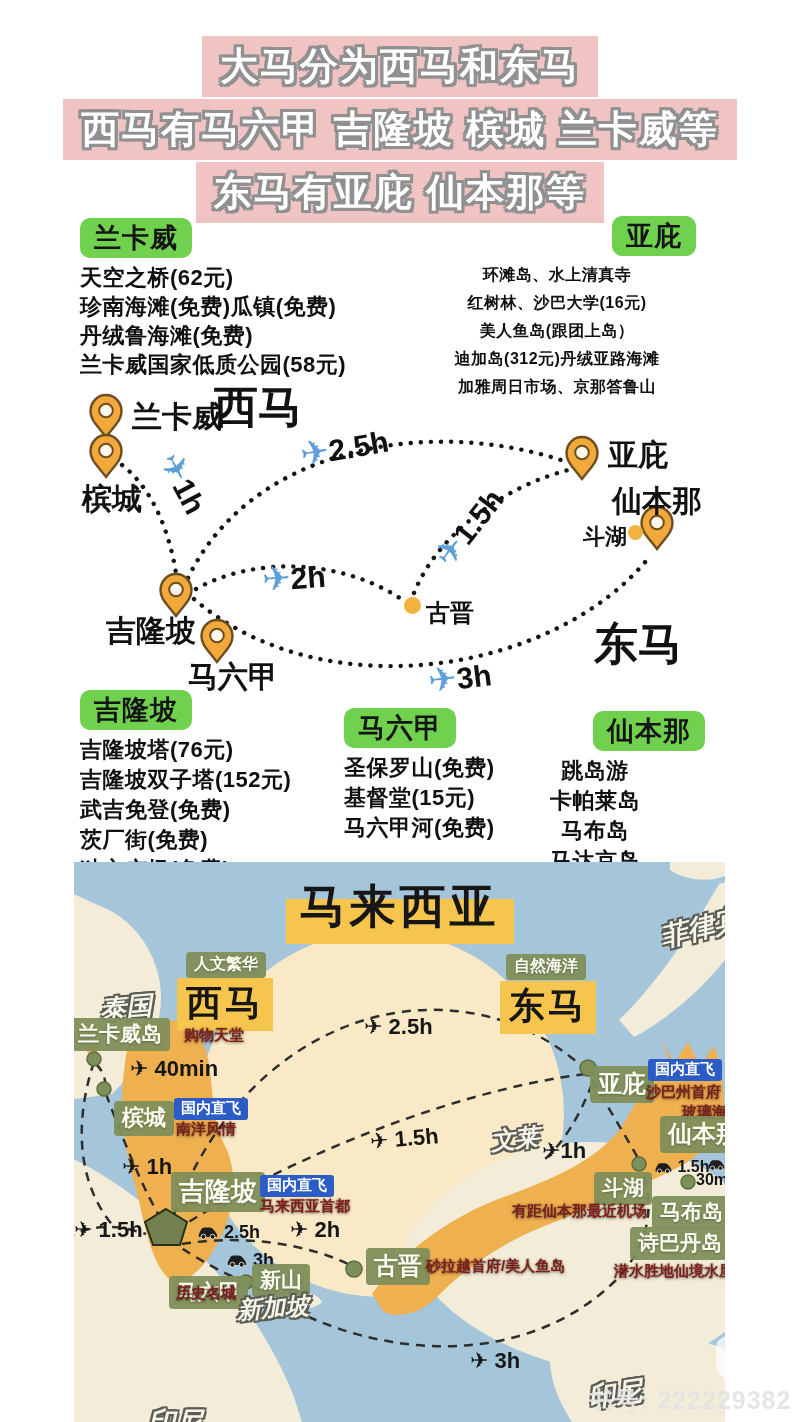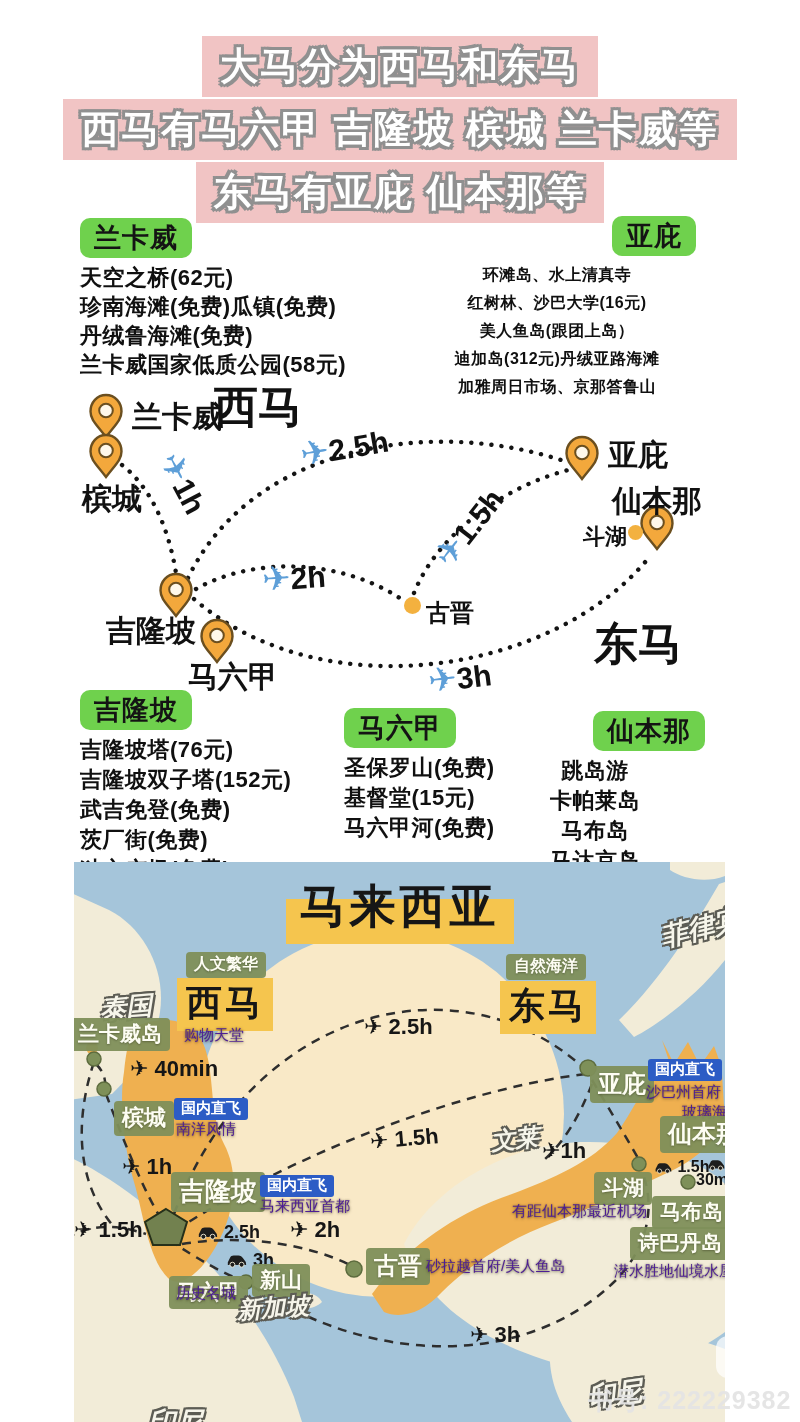--- a/index.html
+++ b/index.html
@@ -45,21 +45,21 @@
   .m-title{position:absolute;left:50%;transform:translateX(-50%);top:14px;font-size:46px;
            font-weight:900;color:#161616;letter-spacing:4px;white-space:nowrap;
            background:linear-gradient(transparent 34%, #F5C54E 34%);padding:0 14px 6px 14px;}
   .m-yellow{position:absolute;background:#F5C54E;color:#161616;font-weight:900;white-space:nowrap;
             padding:1px 9px 3px 9px;}
   .m-badge{position:absolute;background:rgba(126,143,90,.95);color:#fdfdf3;font-weight:800;
            white-space:nowrap;padding:2px 8px 3px 8px;border-radius:4px;
            text-shadow:0 1px 2px rgba(40,40,20,.4);text-align:center;}
   .m-blue{position:absolute;background:#2C5CC5;color:#ffffff;font-weight:800;font-size:15px;
           white-space:nowrap;padding:1px 7px 2px 7px;border-radius:3px;}
-  .m-sub{position:absolute;color:#4c1d95;font-weight:400;font-size:15px;white-space:nowrap;
+  .m-sub{position:absolute;color:#7f1d1d;font-weight:700;font-size:15px;white-space:nowrap;
          text-shadow:0 1px 3px rgba(50,45,20,.55),0 0 2px rgba(50,45,20,.4);}
   .m-country{position:absolute;color:#f6f5ea;font-weight:900;white-space:nowrap;font-style:italic;
              text-shadow:-2px -2px 0 #5c5c54,2px -2px 0 #5c5c54,-2px 2px 0 #5c5c54,
                           2px 2px 0 #5c5c54,0 2px 0 #5c5c54,0 -2px 0 #5c5c54;}
   .m-time{position:absolute;color:#161616;font-weight:800;font-size:22px;white-space:nowrap;}
   .m-time .mp{font-weight:400;}
   .caricon{display:inline-block;vertical-align:-2px;}
   
   .wm{position:absolute;left:588px;top:1384px;font-size:25px;color:rgba(228,228,228,.95);
       font-weight:600;letter-spacing:1px;white-space:nowrap;}
@@ -301,21 +301,21 @@
     <div class="m-time" style="left:622px;top:294px;font-size:16px;width:40px;text-align:center;line-height:16px;"><svg class="caricon" width="19" height="13" viewBox="0 0 24 16">
           <use href="#car"></use>
         </svg><br><span>30min</span></div>
 
     <div class="m-badge" style="left:520px;top:310px;font-size:21px;">斗湖</div>
     <div class="m-sub" style="left:438px;top:340px;">有距仙本那最近机场</div>
     <div class="m-badge" style="left:578px;top:334px;font-size:21px;">马布岛</div>
     <div class="m-badge" style="left:556px;top:365px;font-size:21px;">诗巴丹岛</div>
     <div class="m-sub" style="left:540px;top:400px;">潜水胜地仙境水屋</div>
 
-    <div class="m-time" style="left:396px;top:460px;"><span class="mp">✈</span> <span>3h</span></div>
+    <div class="m-time" style="left:396px;top:486px;"><span class="mp">✈</span> <span>3h</span></div>
 
     <div class="m-country" style="left:514px;top:514px;font-size:27px;transform:rotate(-8deg);">印尼</div>
     <div class="m-country" style="left:74px;top:542px;font-size:27px;">印尼</div>
   </div>
 
   <div class="wm-logo"></div>
   <div class="wm">书号: 222229382</div>
 
 </div>
 

